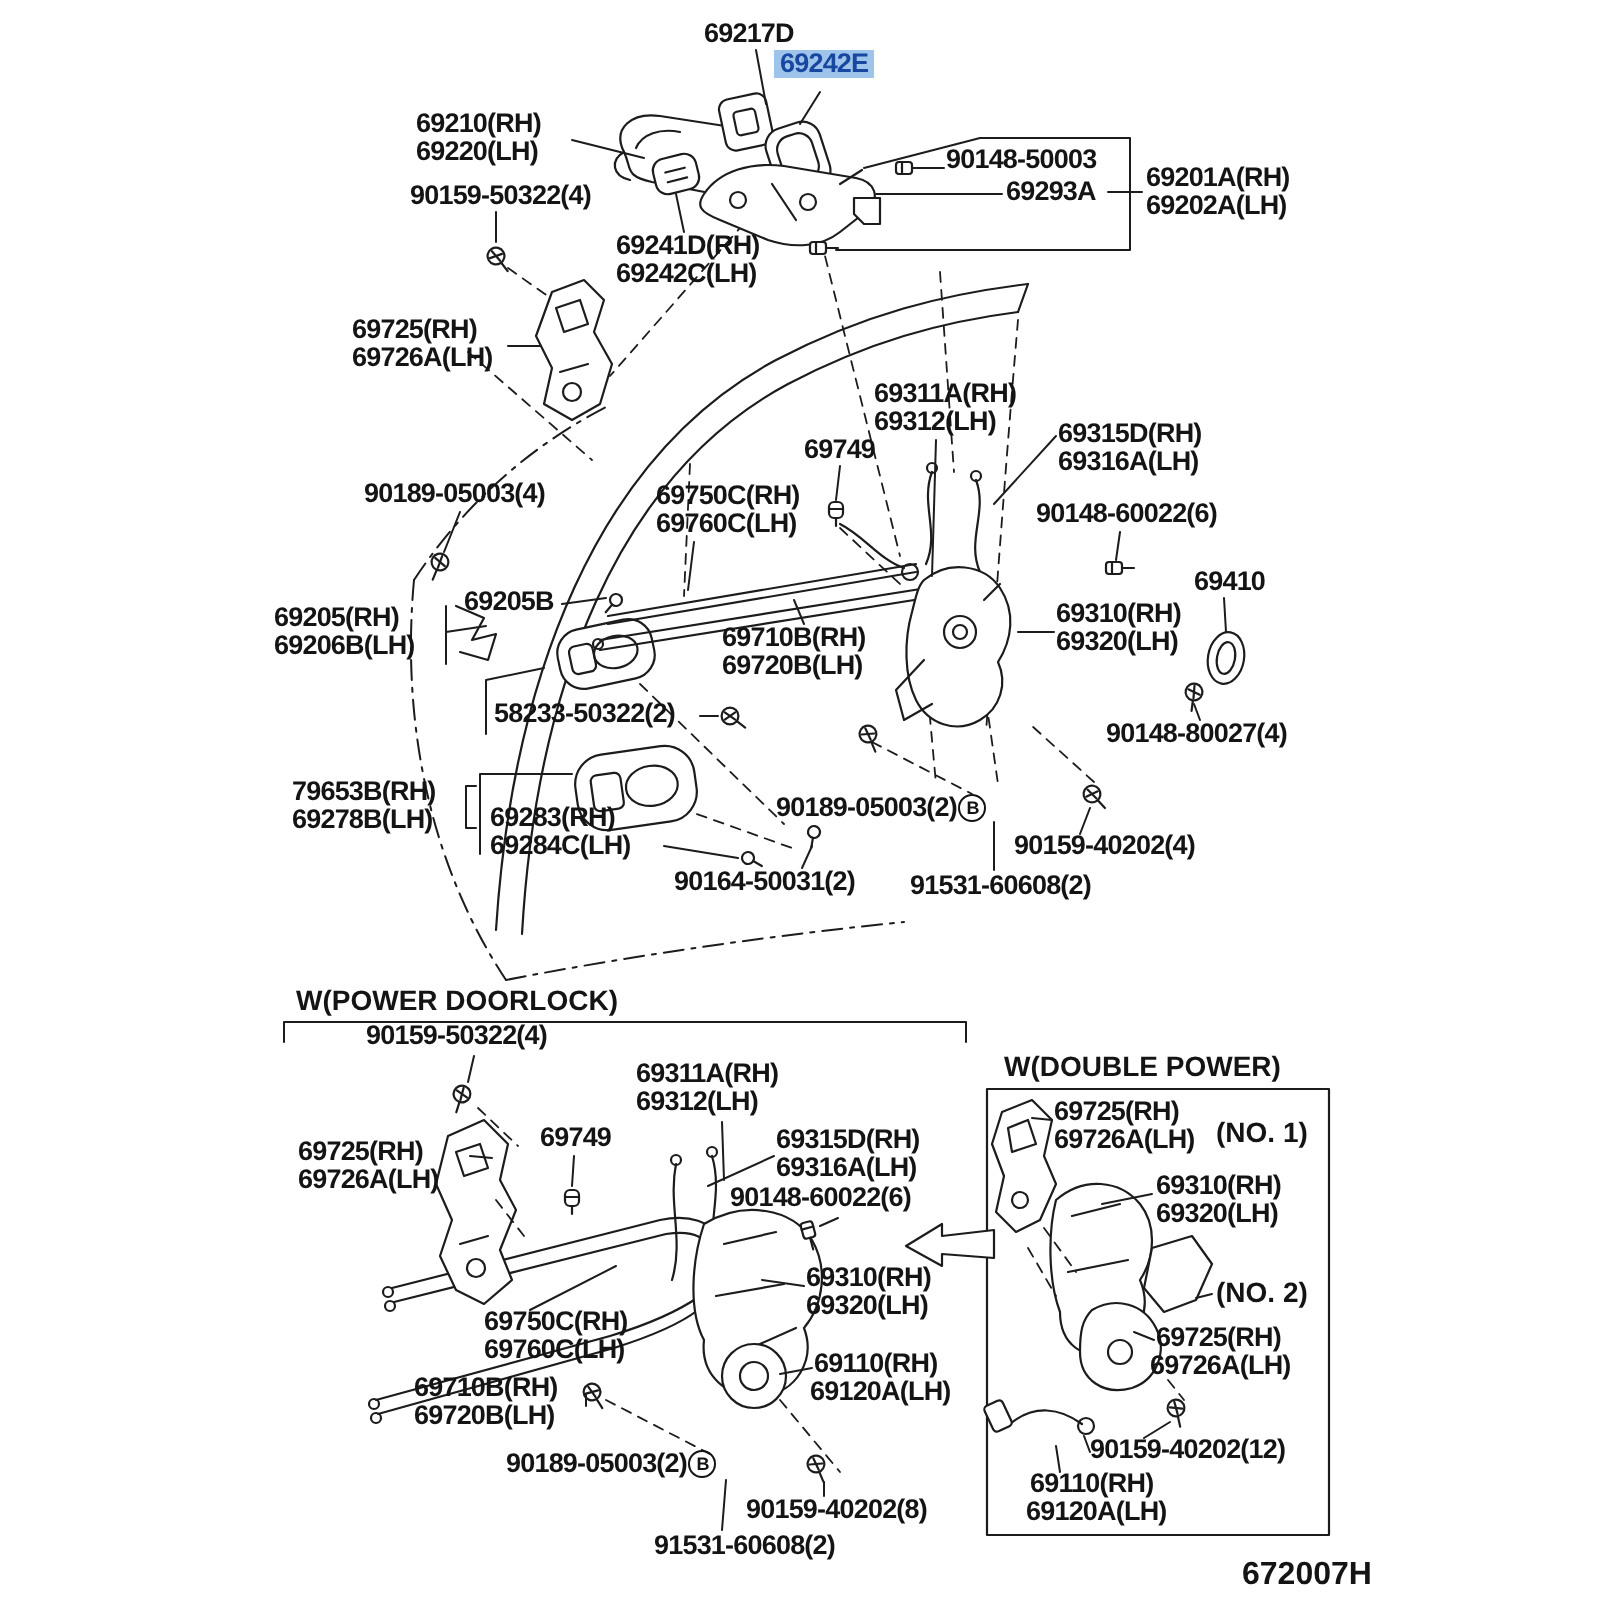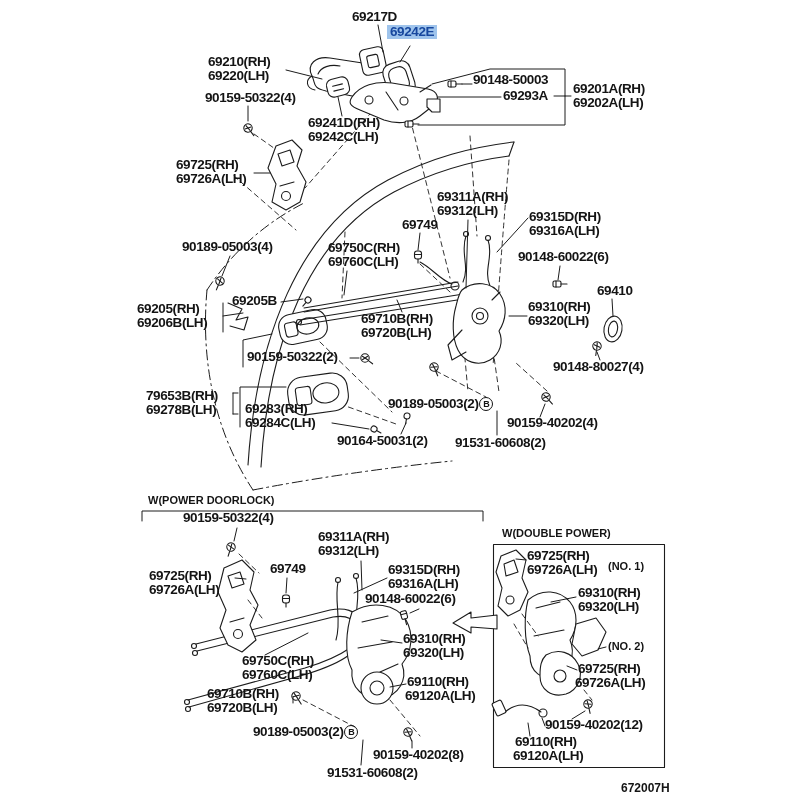--- a/index.html
+++ b/index.html
@@ -7,22 +7,22 @@
          font-family:"Liberation Sans",sans-serif;}
   svg.art{position:absolute;left:0;top:0}
   .ln{fill:none;stroke:#1c1c1c;stroke-width:1.1;stroke-linecap:round;stroke-linejoin:round}
   .fw{fill:#ffffff}
   .ld{stroke-width:1}
   .dd{stroke-dasharray:10 4 2 4;stroke-width:1}
   .ds{stroke-dasharray:5 4;stroke-width:.9}
   .lbl{position:absolute;font-weight:bold;font-size:13.5px;line-height:14px;
        letter-spacing:-0.4px;color:#141414;white-space:nowrap;z-index:2}
   .hl{background:var(--hl-bg,#9fc4ec);color:var(--hl-fg,#1a4a9e);padding:0 3px}
-  .hdr{font-size:11px;letter-spacing:0}
-  .code{font-size:12px;letter-spacing:0}
+  .hdr{font-size:14px;letter-spacing:0}
+  .code{font-size:16px;letter-spacing:0}
   .refb{display:inline-block;width:12px;height:12px;border:1.3px solid #141414;border-radius:50%;
         font-size:9px;line-height:12px;text-align:center;letter-spacing:0;vertical-align:1px;margin-left:1px}
 </style>
 </head>
 <body>
 
 <div class="stage">
 
   <svg class="art" width="800" height="800" viewBox="0 0 800 800">
     <defs>
@@ -250,21 +250,21 @@
   <div class="lbl" style="left:529px;top:224px">69316A(LH)</div>
   <div class="lbl" style="left:518px;top:250px">90148-60022(6)</div>
   <div class="lbl" style="left:597px;top:284px">69410</div>
   <div class="lbl" style="left:528px;top:300px">69310(RH)</div>
   <div class="lbl" style="left:528px;top:314px">69320(LH)</div>
   <div class="lbl" style="left:232px;top:294px">69205B</div>
   <div class="lbl" style="left:137px;top:302px">69205(RH)</div>
   <div class="lbl" style="left:137px;top:316px">69206B(LH)</div>
   <div class="lbl" style="left:361px;top:312px">69710B(RH)</div>
   <div class="lbl" style="left:361px;top:326px">69720B(LH)</div>
-  <div class="lbl" style="left:247px;top:350px">90159-50322(2)</div>
+  <div class="lbl" style="left:247px;top:350px">58233-50322(2)</div>
   <div class="lbl" style="left:553px;top:360px">90148-80027(4)</div>
   <div class="lbl" style="left:146px;top:389px">79653B(RH)</div>
   <div class="lbl" style="left:146px;top:403px">69278B(LH)</div>
   <div class="lbl" style="left:245px;top:402px">69283(RH)</div>
   <div class="lbl" style="left:245px;top:416px">69284C(LH)</div>
   <div class="lbl" style="left:388px;top:397px"><span>90189-05003(2)</span><span class="refb">B</span></div>
   <div class="lbl" style="left:337px;top:434px">90164-50031(2)</div>
   <div class="lbl" style="left:507px;top:416px">90159-40202(4)</div>
   <div class="lbl" style="left:455px;top:436px">91531-60608(2)</div>
 

